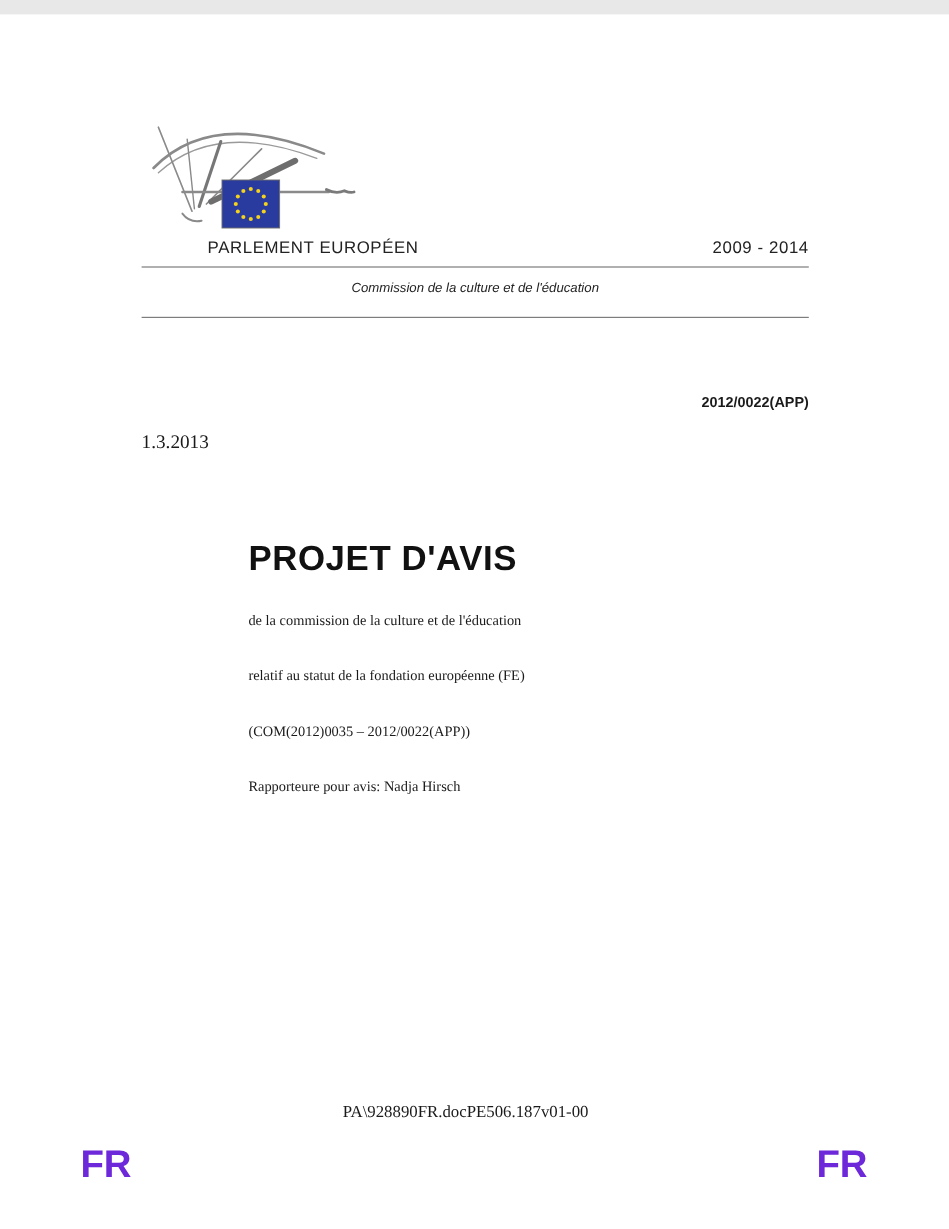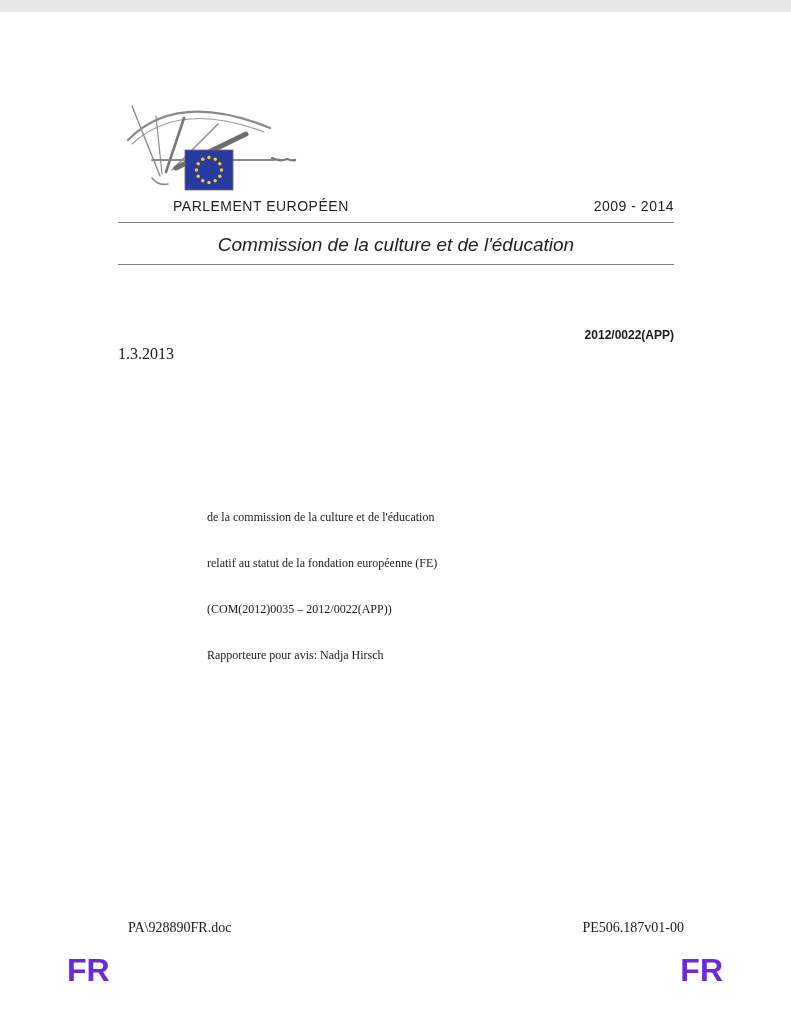--- a/index.html
+++ b/index.html
@@ -24,42 +24,42 @@
   .header-row .institution{padding-left:55px;}
   .rule{
     position:absolute;left:118px;width:556px;height:0;
     border-top:1.5px solid #7d7d7d;
   }
   .rule.r1{top:210px;}
   .rule.r2{top:252px;}
   .committee{
     position:absolute;left:118px;top:222px;width:556px;
     text-align:center;font-family:"Liberation Sans", sans-serif;
-    font-style:italic;font-size:19px;color:#222;
+    font-style:italic;font-size:11px;color:#222;
   }
   
   .proc-ref{
     position:absolute;left:118px;top:316px;width:556px;text-align:right;
     font-family:"Liberation Sans", sans-serif;font-weight:bold;font-size:12px;
   }
   .doc-date{
-    position:absolute;left:118px;top:333px;font-size:16px;
+    position:absolute;left:118px;top:348px;font-size:16px;
   }
   
   .doc-title{
     position:absolute;left:207px;top:438px;
     font-family:"Liberation Sans", sans-serif;font-weight:bold;font-size:29px;
     letter-spacing:.5px;color:#111;
   }
   .body-lines{position:absolute;left:207px;top:498px;width:470px;}
   .body-lines .line{height:46px;font-size:12px;}
   
   .footer-refs{
-    position:absolute;left:128px;top:908px;width:556px;
-    display:flex;justify-content:space-between;
+    position:absolute;left:110px;top:908px;width:556px;
+    display:flex;justify-content:center;
     font-size:14px;
   }
   .lang-row{
     position:absolute;left:67px;top:938px;width:656px;height:40px;
   }
   .lang{
     font-family:"Liberation Sans", sans-serif;font-weight:bold;
     font-size:32px;color:#6d28d9;line-height:40px;
   }
   .lang.left{position:absolute;left:0;top:0;}
@@ -118,20 +118,21 @@
   </div>
 
   <div class="rule r1"></div>
   <div class="committee">Commission de la culture et de l'éducation</div>
   <div class="rule r2"></div>
 
   <div class="proc-ref">2012/0022(APP)</div>
 
   <div class="doc-date">1.3.2013</div>
 
+  <div class="doc-title">PROJET D'AVIS</div>
 
   <div class="body-lines">
     <div class="line">de la commission de la culture et de l'éducation</div>
     <div class="line">relatif au statut de la fondation européenne (FE)</div>
     <div class="line">(COM(2012)0035 – 2012/0022(APP))</div>
     <div class="line">Rapporteure pour avis: Nadja Hirsch</div>
   </div>
 
   <div class="footer-refs">
     <span>PA\928890FR.doc</span>

